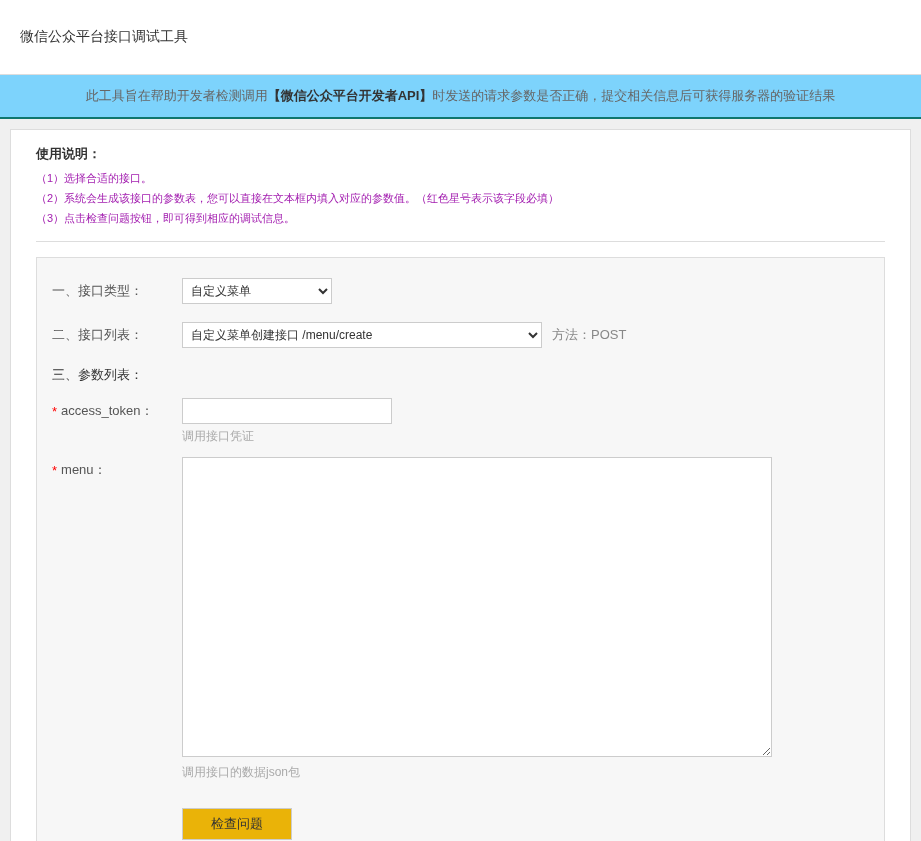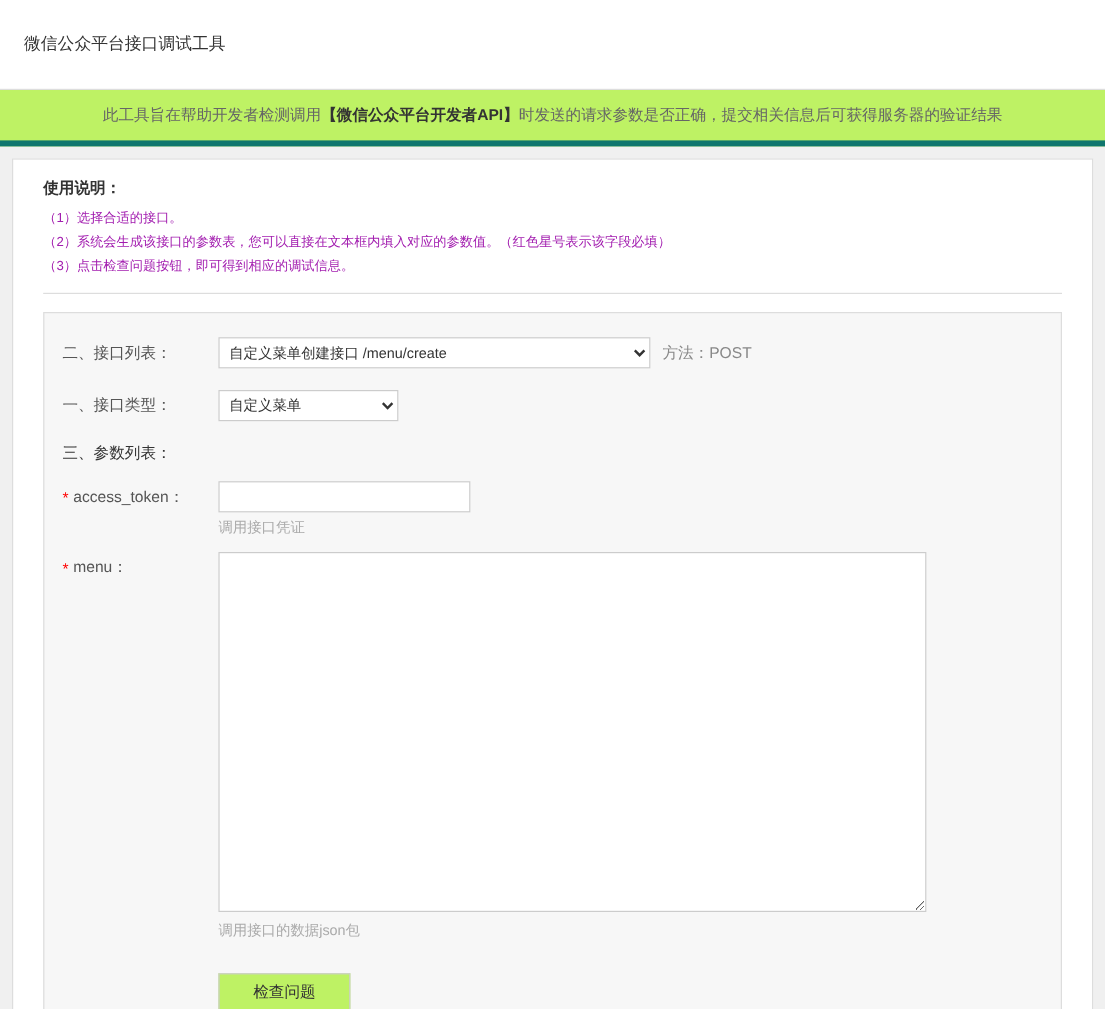--- a/index.html
+++ b/index.html
@@ -18,26 +18,26 @@
     .header {
       background: #fff;
       padding: 28px 20px;
       border-bottom: 1px solid #ddd;
     }
     .header-title {
       font-size: 14px;
       color: #333;
     }
     .info-bar {
-      background: #bef264;
+      background: #7dd3fc;
       text-align: center;
       padding: 12px 12px;
       color: #666;
       font-size: 13px;
-      border-bottom: 5px solid #0f766e;
+      border-bottom: 2px solid #0f766e;
       margin-bottom: 10px;
     }
     .info-bar span.bracket {
       color: #333;
       font-weight: bold;
     }
     .main-content {
       background: #fff;
       margin: 0 10px 10px 10px;
       padding: 15px 25px 25px 25px;
@@ -147,21 +147,21 @@
     .hint-text {
       font-size: 12px;
       color: #aaa;
       margin-top: 4px;
     }
     .btn-check {
       display: inline-block;
       margin-top: 15px;
       margin-left: 130px;
       padding: 6px 28px;
-      background: #bef264;
+      background: #eab308;
       border: 1px solid #ccc;
       color: #333;
       font-size: 13px;
       cursor: pointer;
       font-family: "Microsoft YaHei", Arial, sans-serif;
     }
   </style>
 </head>
 <body>
 
@@ -175,46 +175,46 @@
 
 <div class="main-content">
   <div class="usage-title">使用说明：</div>
   <div class="usage-item">（1）选择合适的接口。</div>
   <div class="usage-item">（2）系统会生成该接口的参数表，您可以直接在文本框内填入对应的参数值。（红色星号表示该字段必填）</div>
   <div class="usage-item">（3）点击检查问题按钮，即可得到相应的调试信息。</div>
 
   <hr class="divider">
 
   <div class="form-section">
+    
+    <div class="form-row">
+      <div class="form-label">一、接口类型：</div>
+      <div class="form-field">
+        <select>
+          <option>自定义菜单</option>
+          <option>基础接口</option>
+          <option>消息接口</option>
+        </select>
+      </div>
+    </div>
+
     
     <div class="form-row">
       <div class="form-label">二、接口列表：</div>
       <div class="form-field" style="display:flex;align-items:center;">
         <select class="api-select">
           <option>自定义菜单创建接口 /menu/create</option>
           <option>自定义菜单查询接口 /menu/get</option>
           <option>自定义菜单删除接口 /menu/delete</option>
         </select>
         <span class="method-label">方法：POST</span>
       </div>
     </div>
 
     
-    <div class="form-row">
-      <div class="form-label">一、接口类型：</div>
-      <div class="form-field">
-        <select>
-          <option>自定义菜单</option>
-          <option>基础接口</option>
-          <option>消息接口</option>
-        </select>
-      </div>
-    </div>
-
-    
     <div class="params-title">三、参数列表：</div>
 
     
     <div class="param-row">
       <div class="param-row-inner">
         <div class="param-label">
           <span class="required-star">*</span>
           <span>access_token：</span>
         </div>
         <div class="param-input-wrap">

